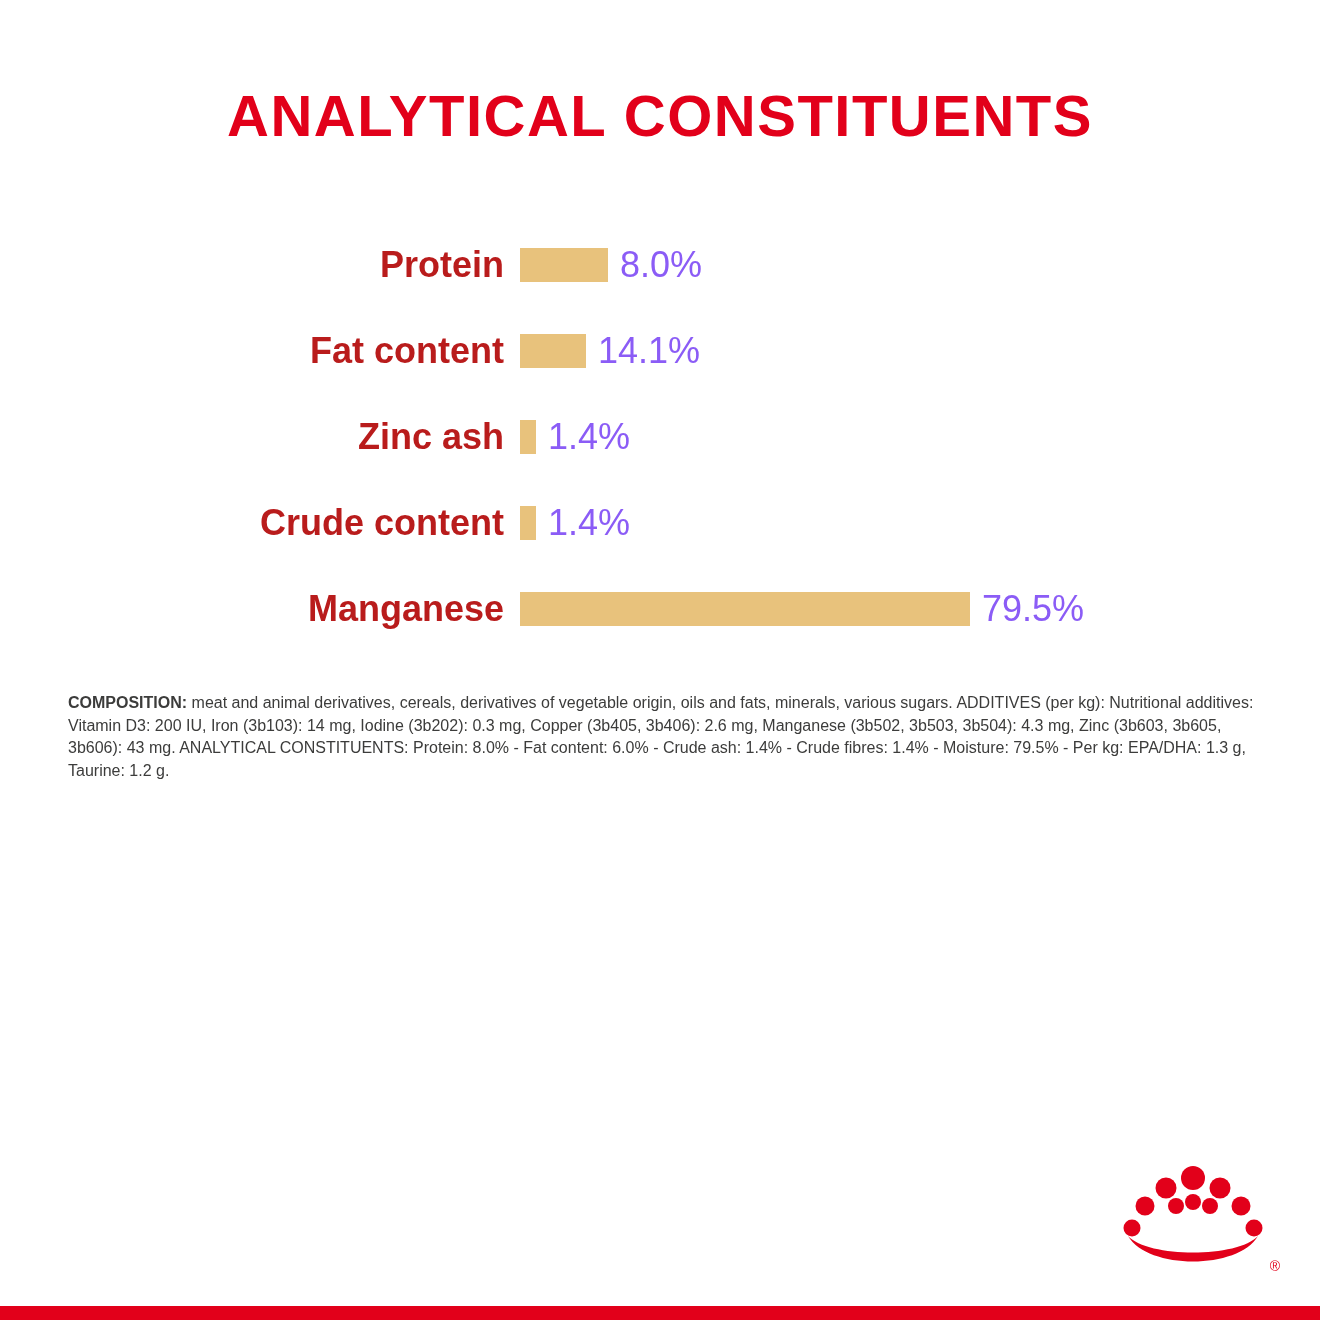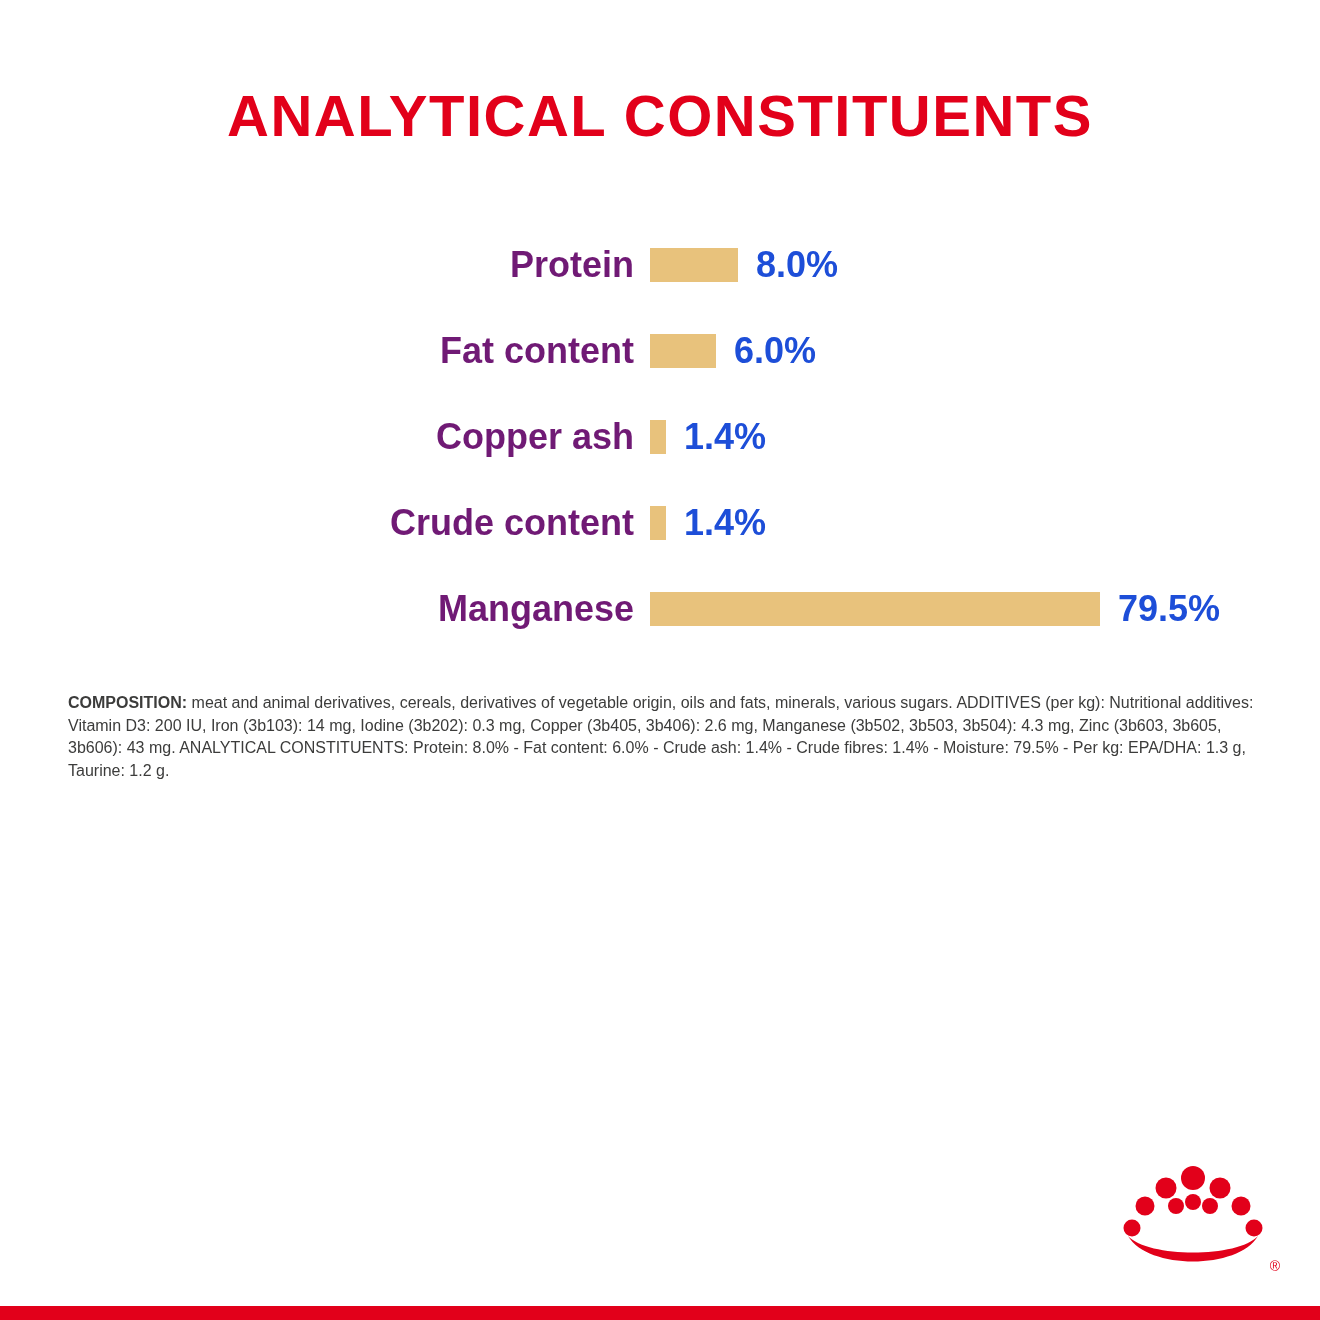--- a/index.html
+++ b/index.html
@@ -39,45 +39,45 @@
     top: 222px;
     left: 0;
     width: 1320px;
   }
   .row {
     display: flex;
     align-items: center;
     height: 86px;
   }
   .row-label {
-    width: 650px;
+    width: 520px;
     text-align: right;
     padding-right: 16px;
     box-sizing: border-box;
-    color: #701a75;
+    color: #b91c1c;
     font-size: 36px;
     font-weight: bold;
     white-space: nowrap;
   }
   .bar-wrap {
     display: flex;
     align-items: center;
     flex: 1 1 auto;
   }
   .bar {
     height: 34px;
     background: #e8c27c;
     flex: 0 0 auto;
   }
   .bar-value {
-    color: #1d4ed8;
+    color: #8b5cf6;
     font-size: 36px;
-    font-weight: bold;
+    font-weight: normal;
     white-space: nowrap;
-    padding-left: 18px;
+    padding-left: 12px;
   }
 
   
   .composition {
     position: absolute;
     top: 692px;
     left: 68px;
     width: 1190px;
     color: #3c3c3b;
     font-size: 16px;
@@ -129,26 +129,26 @@
       <div class="bar-wrap">
         <div class="bar" style="width:88px"></div>
         <div class="bar-value">8.0%</div>
       </div>
     </div>
 
     <div class="row">
       <div class="row-label">Fat content</div>
       <div class="bar-wrap">
         <div class="bar" style="width:66px"></div>
-        <div class="bar-value">6.0%</div>
+        <div class="bar-value">14.1%</div>
       </div>
     </div>
 
     <div class="row">
-      <div class="row-label">Copper ash</div>
+      <div class="row-label">Zinc ash</div>
       <div class="bar-wrap">
         <div class="bar" style="width:16px"></div>
         <div class="bar-value">1.4%</div>
       </div>
     </div>
 
     <div class="row">
       <div class="row-label">Crude content</div>
       <div class="bar-wrap">
         <div class="bar" style="width:16px"></div>

